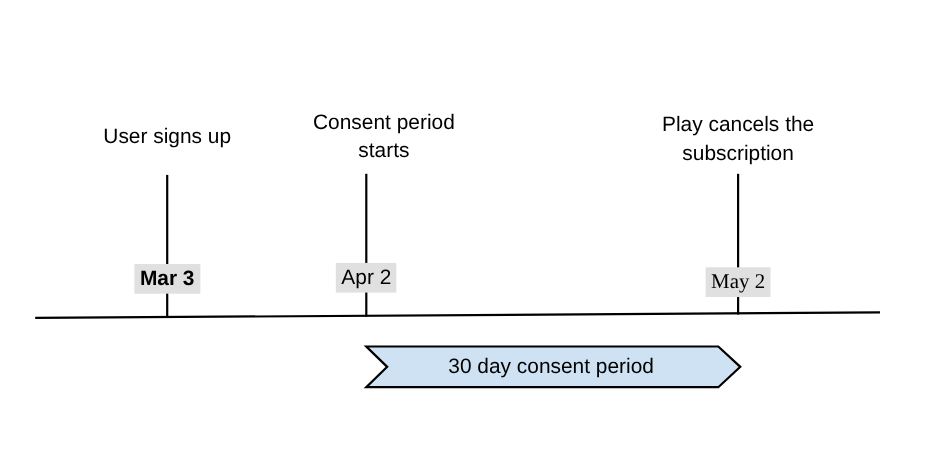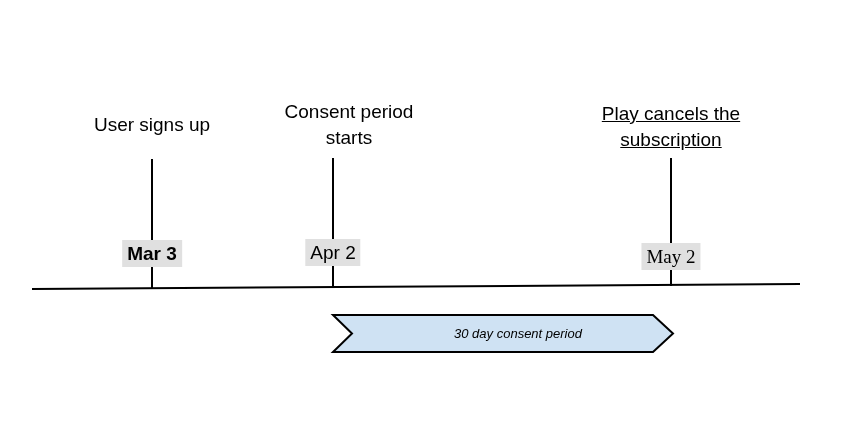--- a/index.html
+++ b/index.html
@@ -37,31 +37,30 @@
     background: #e0e0e0;
     font-size: 19px;
     line-height: 25px;
     padding: 1px 5px;
     white-space: nowrap;
     text-align: center;
     z-index: 2;
   }
   .banner-label {
     position: absolute;
-    left: 518px;
+    left: 501px;
     top: 315px;
     width: 300px;
     height: 37px;
     line-height: 37px;
     transform: translateX(-50%);
     text-align: center;
-    font-size: 13px;
+    font-size: 19px;
     white-space: nowrap;
     z-index: 2;
-    font-style: italic;
   }
 </style>
 </head>
 <body>
 
 <div class="canvas">
 
   <svg width="852" height="426" viewBox="0 0 852 426">
 
     <line x1="32" y1="289" x2="800" y2="284" stroke="#000000" stroke-width="2"></line>
@@ -70,21 +69,21 @@
     <line x1="333" y1="158" x2="333" y2="288" stroke="#000000" stroke-width="2"></line>
     <line x1="671" y1="158" x2="671" y2="286" stroke="#000000" stroke-width="2"></line>
 
     <polygon points="333,315 653,315 673,333.5 653,352 333,352 352,333.5" fill="#cfe2f3" stroke="#000000" stroke-width="2" stroke-linejoin="miter"></polygon>
   </svg>
 
   <div class="event-label nowrap" style="left:152px; top:112px;">User signs up</div>
 
   <div class="event-label" style="left:349px; top:99px; width:160px;">Consent period starts</div>
 
-  <div class="event-label" style="left:671px; top:101px; width:175px;text-decoration:underline;">Play cancels the subscription</div>
+  <div class="event-label" style="left:671px; top:101px; width:175px;">Play cancels the subscription</div>
 
   <div class="date-label" style="left:152px; top:240px;font-weight:bold;">Mar 3</div>
 
   <div class="date-label" style="left:333px; top:239px;">Apr 2</div>
 
   <div class="date-label" style="left:671px; top:243px;font-family:Liberation Serif, serif;">May 2</div>
 
   <div class="banner-label">30 day consent period</div>
 
 </div>

